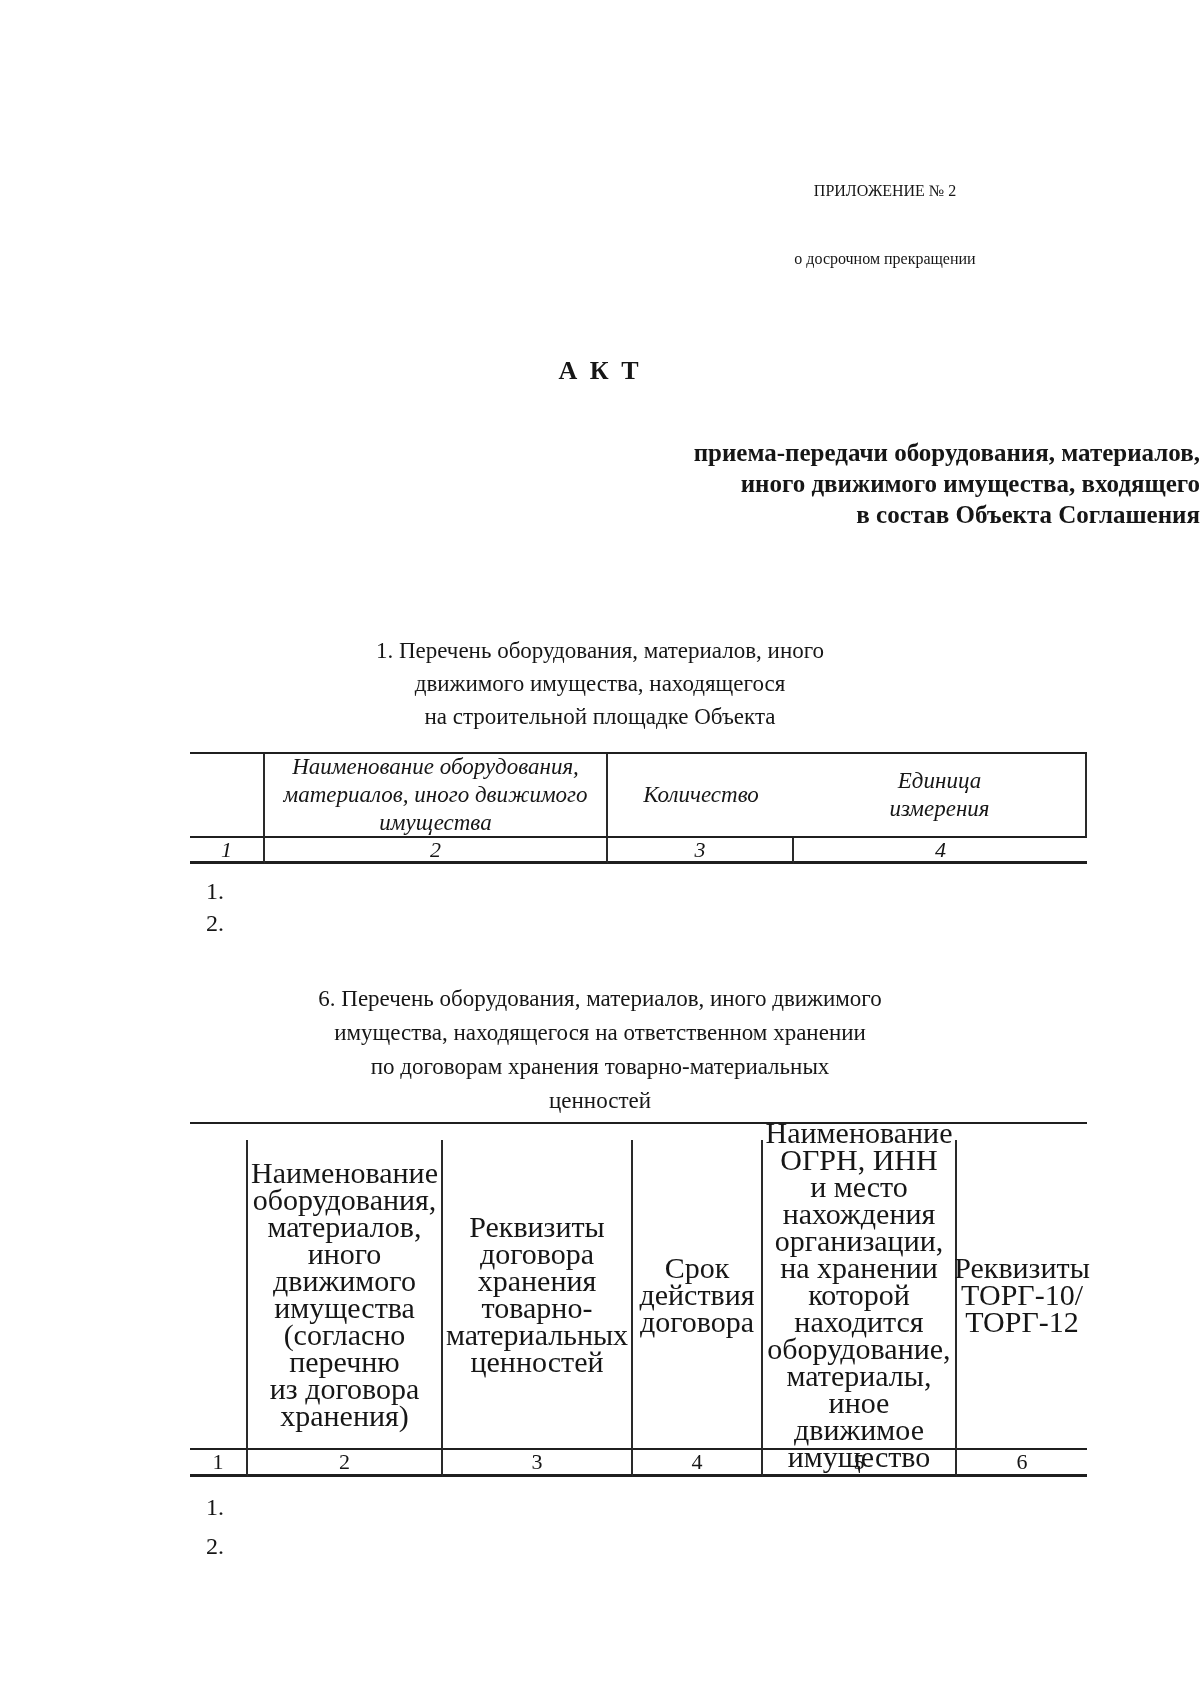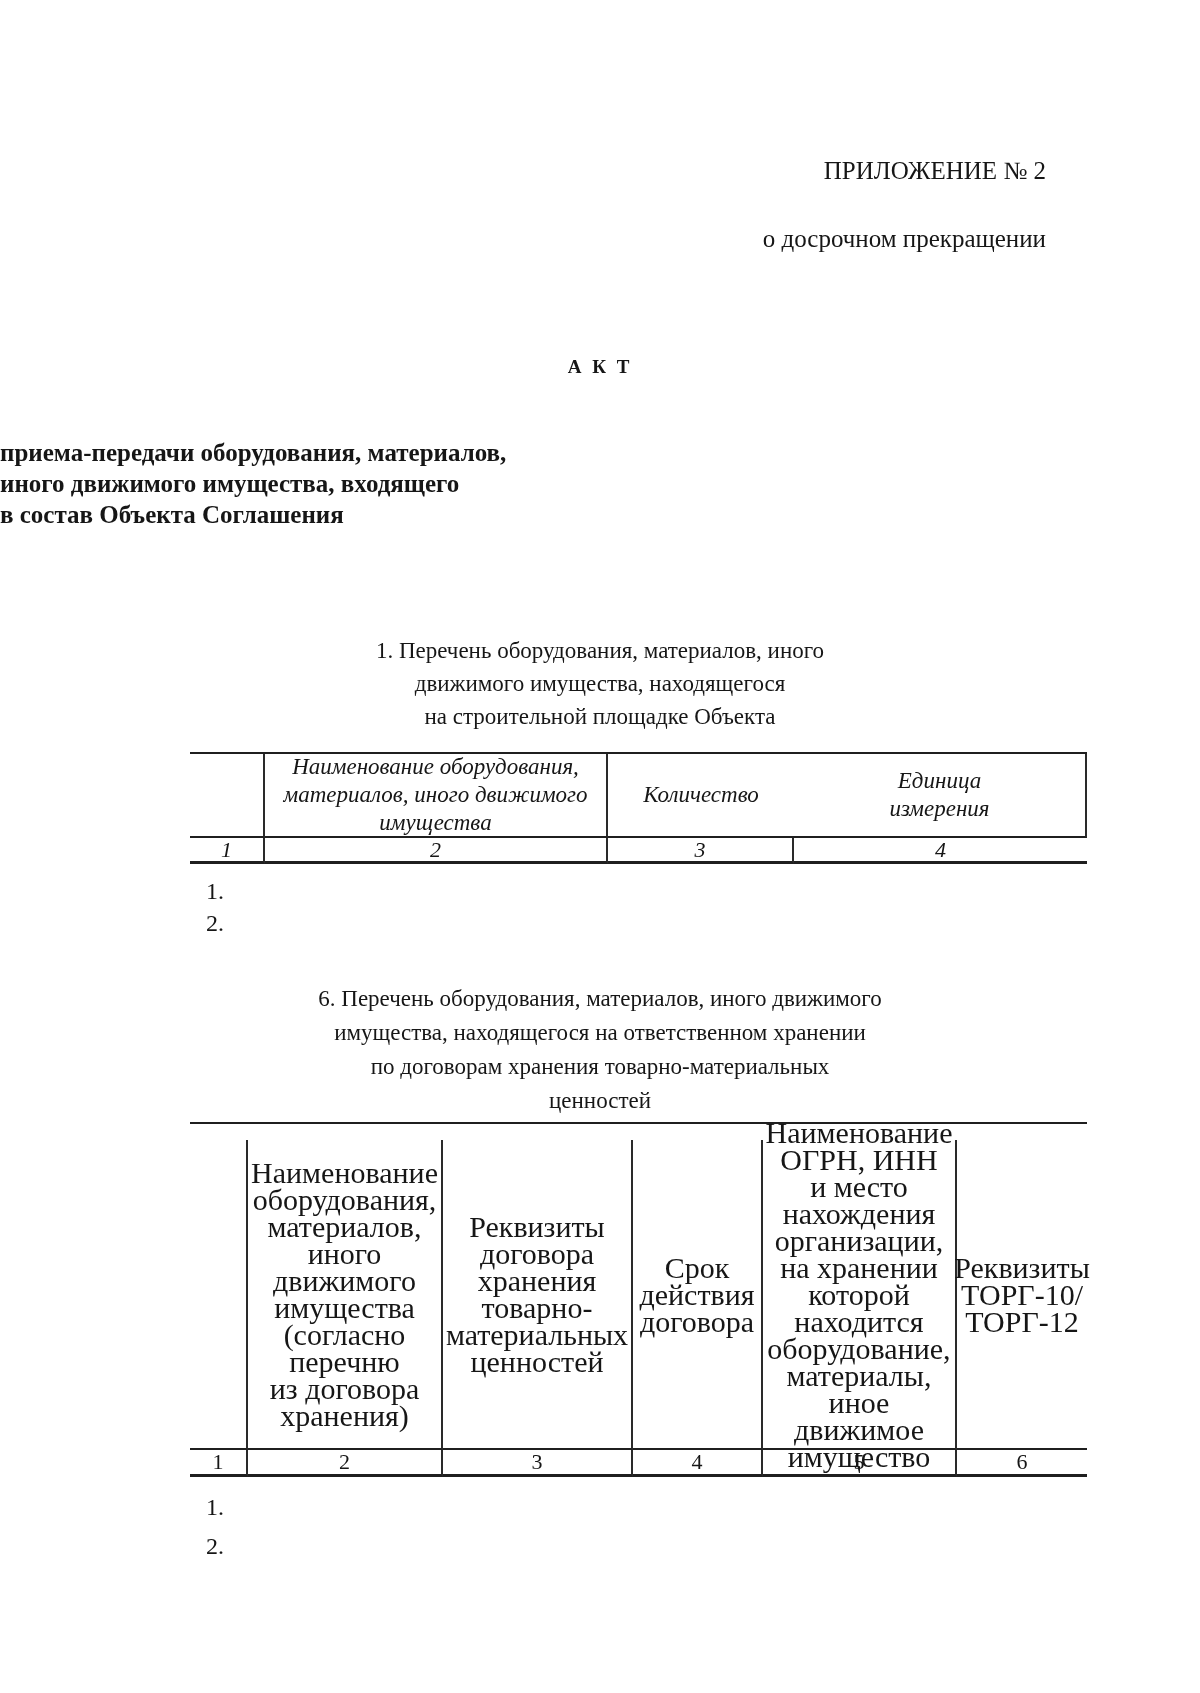--- a/index.html
+++ b/index.html
@@ -3,32 +3,32 @@
 <meta charset="utf-8">
 <style>
   html,body { margin:0; padding:0; background:#ffffff; }
   .page {
     position:relative; width:1200px; height:1693px; background:#fff;
     font-family:"Liberation Serif","DejaVu Serif",serif; color:#161616;
     overflow:hidden;
   }
   
   .header-block {
-    position:absolute; top:120px; left:724px; width:322px;
-    text-align:right; font-size:25px; line-height:34px; white-space:pre-line;
+    position:absolute; top:140px; left:724px; width:322px;
+    text-align:center; font-size:16px; line-height:34px; white-space:pre-line;
   }
   .date-line { white-space:nowrap; }
   .date-gap { display:inline-block; width:80px; }
   
   .akt-title {
     position:absolute; top:356px; left:0; width:1200px; text-align:center;
-    font-weight:bold; font-size:19px; letter-spacing:3px;
+    font-weight:bold; font-size:26px; letter-spacing:3px;
   }
   .subtitle {
-    position:absolute; top:437px; left:0; width:1200px; text-align:left;
+    position:absolute; top:437px; left:0; width:1200px; text-align:right;
     font-weight:bold; font-size:25px; line-height:31px; white-space:pre-line;
   }
   .sec-heading {
     position:absolute; left:0; width:1200px; text-align:center;
     font-size:23px; line-height:34px; white-space:pre-line;
   }
   .sec1-heading { top:634px; line-height:33px; }
   .sec2-heading { top:982px; }
   
   .tbl {

